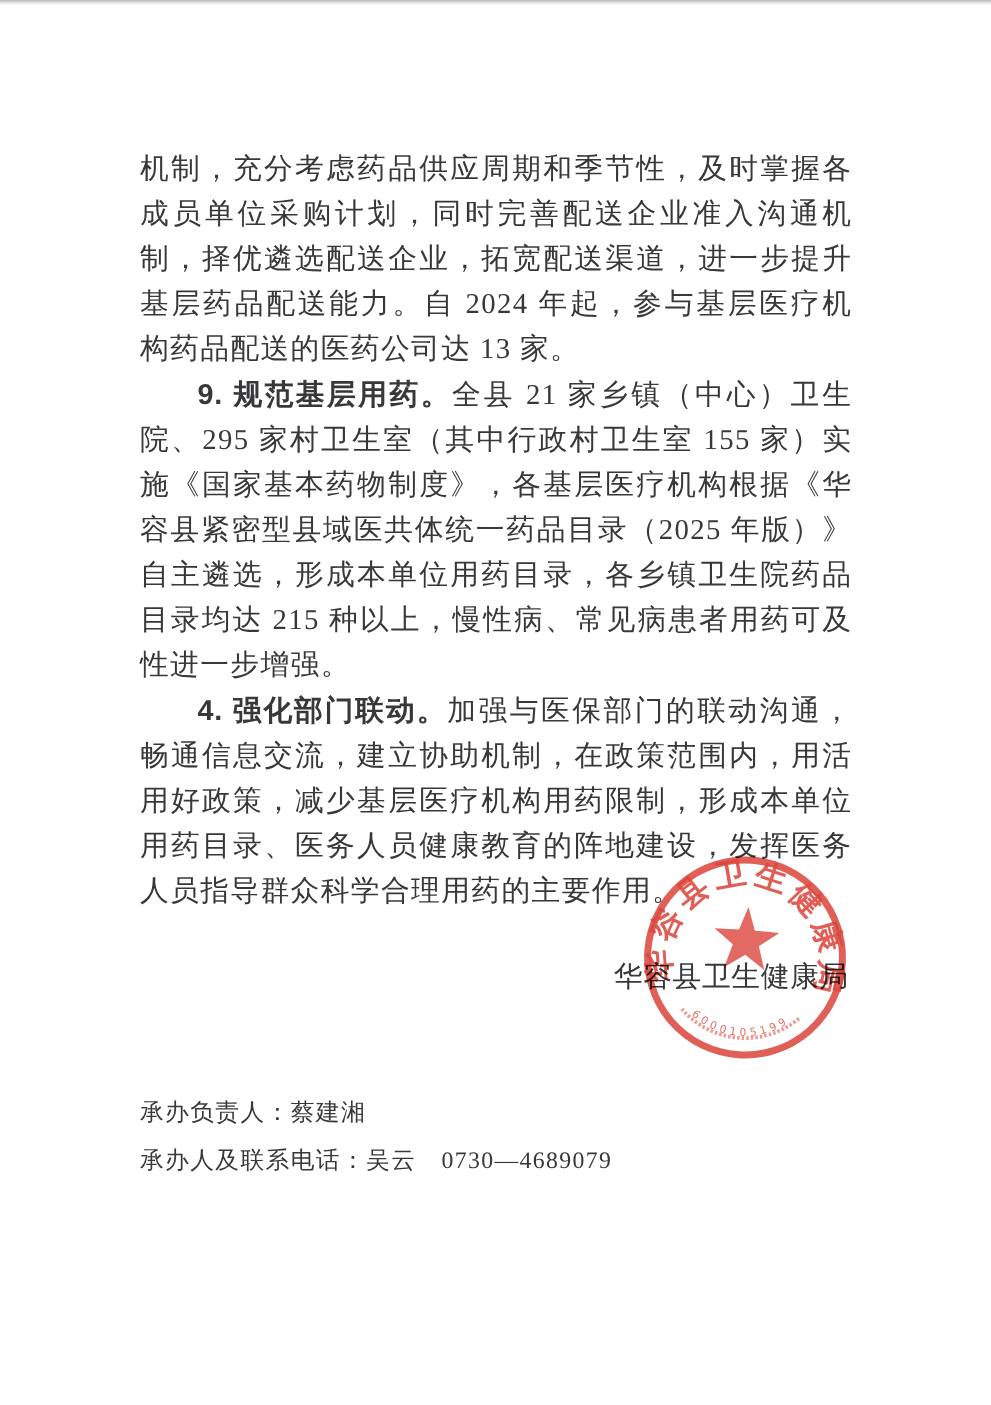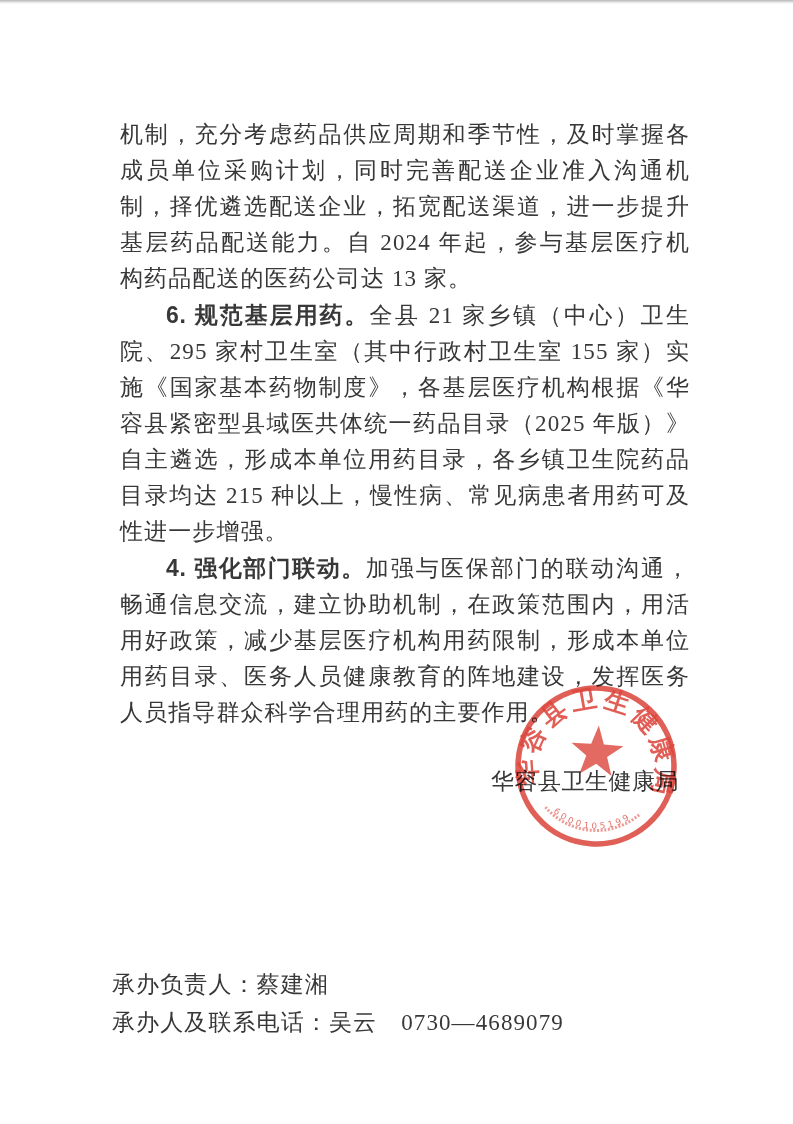--- a/index.html
+++ b/index.html
@@ -11,21 +11,21 @@
     font-family: "Liberation Serif", "DejaVu Serif", serif;
     color: #38383a;
   }
   .scan-edge-top {
     position: absolute; left: 0; top: 0; width: 793px; height: 4px;
     background: linear-gradient(to bottom, #9d9fa1, #e8e9ea 70%, #ffffff);
     opacity: .75;
   }
   .text-block {
     position: absolute;
-    left: 120px; top: 116px; width: 570px;
+    left: 112px; top: 116px; width: 570px;
     font-size: 23px; line-height: 36px;
     letter-spacing: 1.1px;
     text-align: justify;
     text-justify: inter-character;
   }
   .para { margin: 0; word-break: break-all; }
   .para.indent { text-indent: 2em; }
   .para .lead {
     font-family: "Liberation Sans", sans-serif;
     font-weight: 700;
@@ -44,34 +44,34 @@
     position: absolute;
     left: 514px; top: 684px;
     width: 164px; height: 164px;
     mix-blend-mode: multiply;
     opacity: 0.93;
     transform: rotate(4deg);
     pointer-events: none;
   }
   .footer-block {
     position: absolute;
-    left: 112px; top: 966px;
-    font-size: 23px; line-height: 38px;
+    left: 112px; top: 872px;
+    font-size: 19px; line-height: 38px;
     letter-spacing: 1.1px;
   }
   .footer-line { margin: 0; }
 </style>
 </head>
 <body>
 
 <div class="scan-edge-top"></div>
 
 <div class="text-block">
   <p class="para"><span class="lead"></span><span>机制，充分考虑药品供应周期和季节性，及时掌握各成员单位采购计划，同时完善配送企业准入沟通机制，择优遴选配送企业，拓宽配送渠道，进一步提升基层药品配送能力。自 2024 年起，参与基层医疗机构药品配送的医药公司达 13 家。</span></p>
-  <p class="para indent"><span class="lead">6. 规范基层用药。</span><span>全县 21 家乡镇（中心）卫生院、295 家村卫生室（其中行政村卫生室 155 家）实施《国家基本药物制度》，各基层医疗机构根据《华容县紧密型县域医共体统一药品目录（2025 年版）》自主遴选，形成本单位用药目录，各乡镇卫生院药品目录均达 215 种以上，慢性病、常见病患者用药可及性进一步增强。</span></p>
+  <p class="para indent"><span class="lead">9. 规范基层用药。</span><span>全县 21 家乡镇（中心）卫生院、295 家村卫生室（其中行政村卫生室 155 家）实施《国家基本药物制度》，各基层医疗机构根据《华容县紧密型县域医共体统一药品目录（2025 年版）》自主遴选，形成本单位用药目录，各乡镇卫生院药品目录均达 215 种以上，慢性病、常见病患者用药可及性进一步增强。</span></p>
   <p class="para indent"><span class="lead">4. 强化部门联动。</span><span>加强与医保部门的联动沟通，畅通信息交流，建立协助机制，在政策范围内，用活用好政策，减少基层医疗机构用药限制，形成本单位用药目录、医务人员健康教育的阵地建设，发挥医务人员指导群众科学合理用药的主要作用。</span></p>
 </div>
 
 <div class="signature-block">
   <div class="signature-org">华容县卫生健康局</div>
 </div>
 
 <svg class="seal" viewBox="0 0 162 162">
 
   <circle cx="81" cy="81" r="77" fill="none" stroke="#da3a30" stroke-width="5.5" opacity="0.88"></circle>

